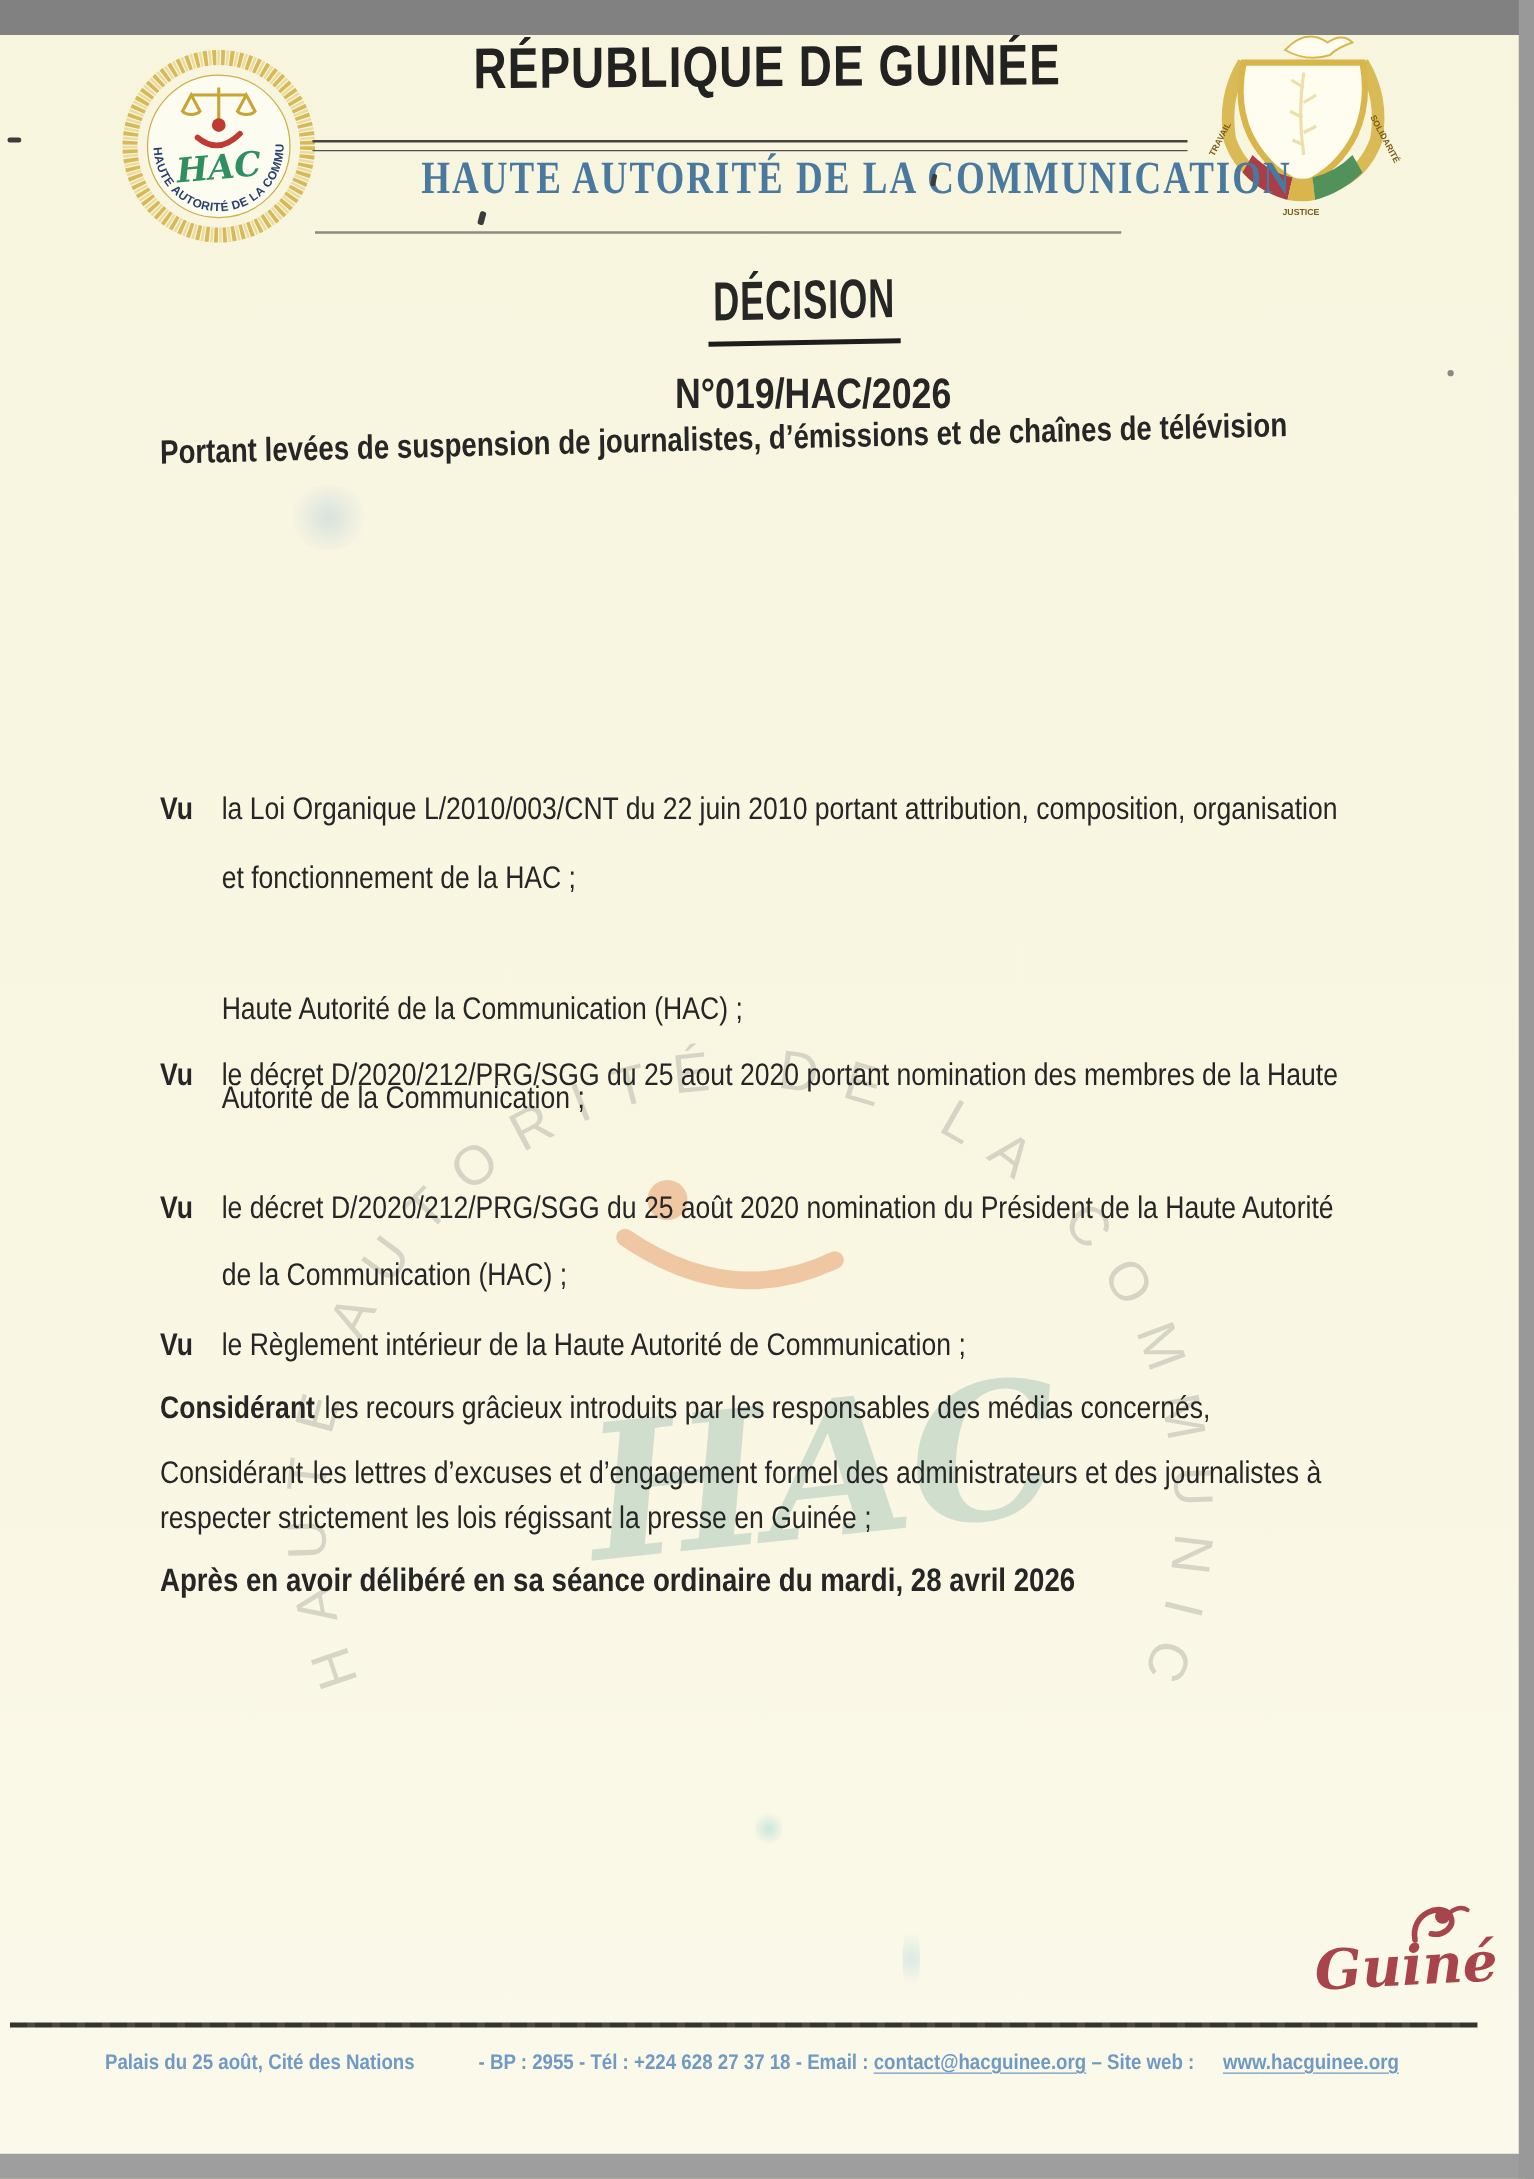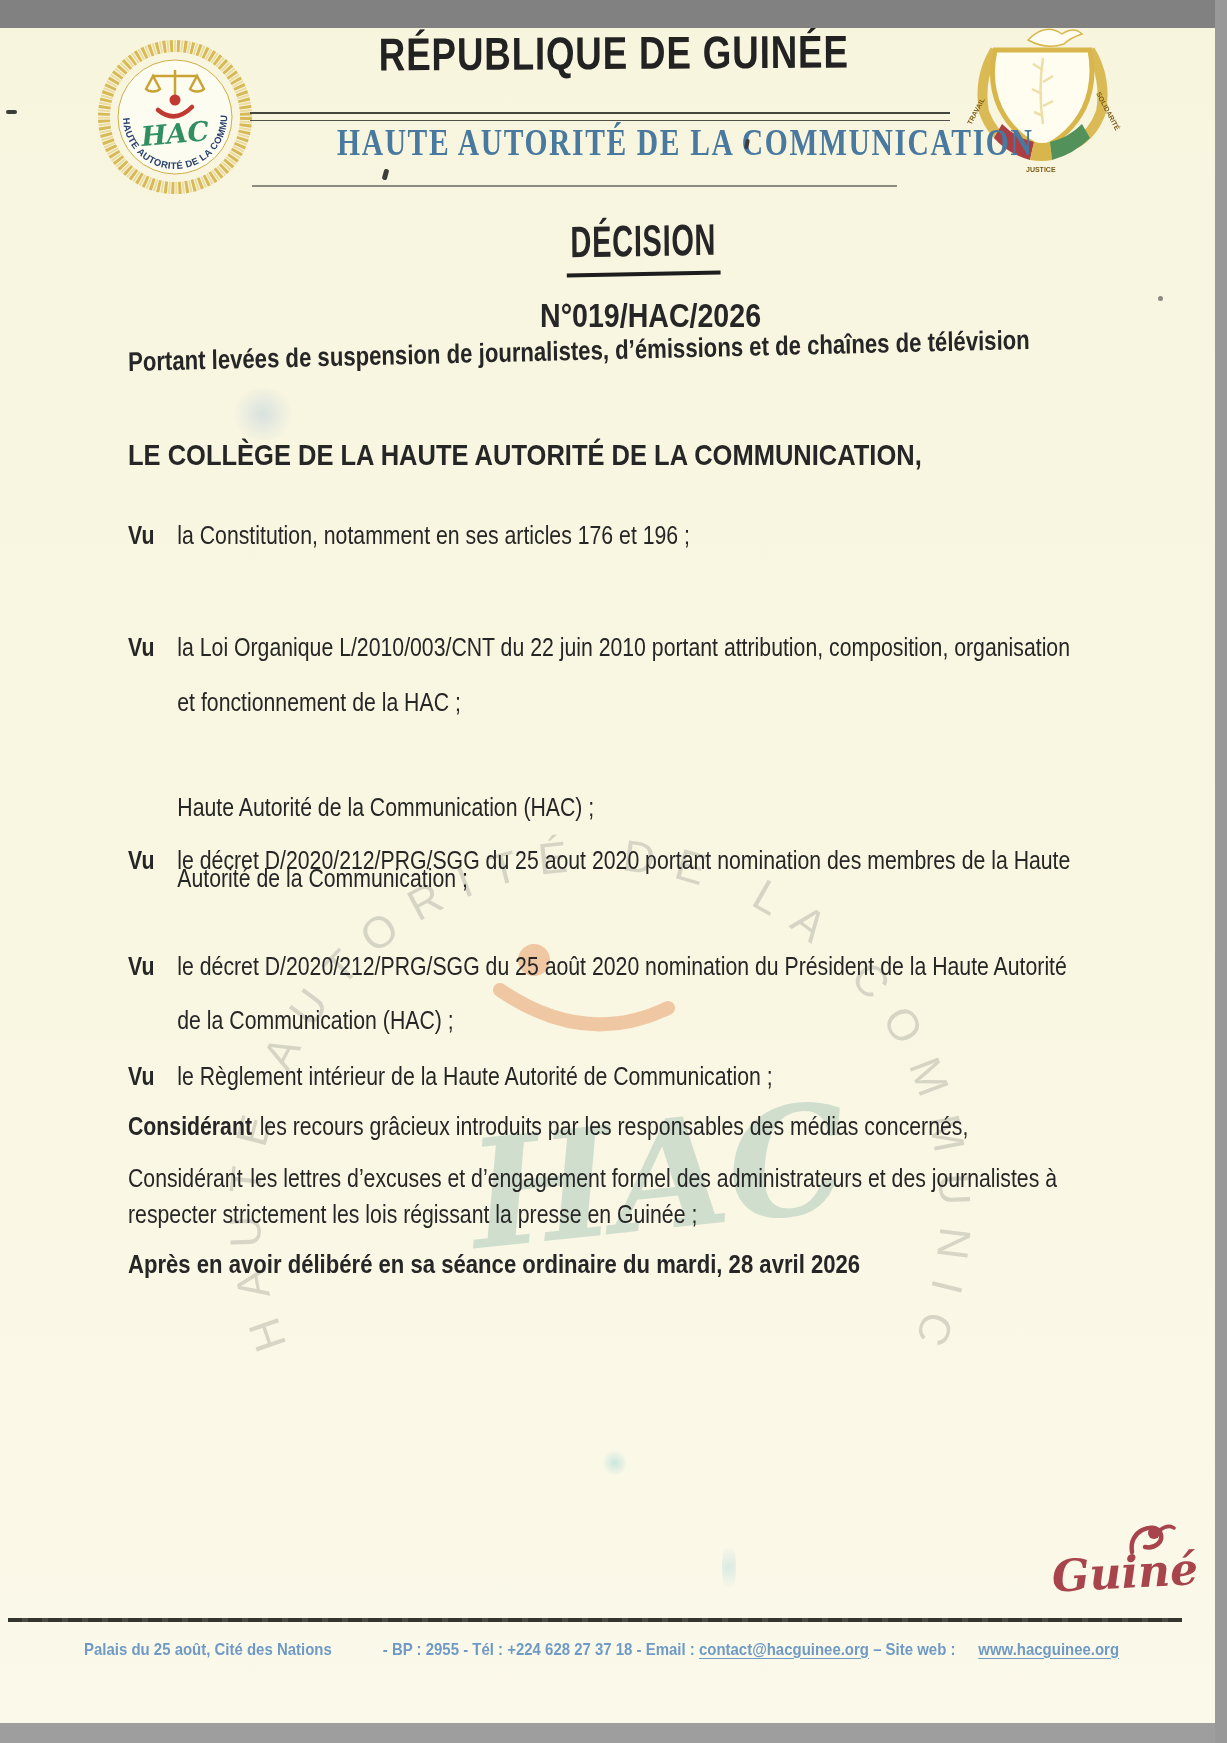--- a/index.html
+++ b/index.html
@@ -121,23 +121,21 @@
   <div class="abs center-row decision z2">
     <span class="condc">DÉCISION</span>
   </div>
   <div class="abs center-row refnum z2">
     <span class="condc">N°019/HAC/2026</span>
   </div>
   <div class="abs subject z2">
     <span class="cond">Portant levées de suspension de journalistes, d’émissions et de chaînes de télévision</span>
   </div>
 
-  <div class="line college" style="top:438px"><span class="cond">LE COLLÈGE DE LA HAUTE AUTORITÉ DE LA COMMUNICATION,</span></div>
 
-  <div class="line" style="top:521px"><span class="cond"><span class="vu">Vu</span><span>la Constitution, notamment en ses articles 176 et 196 ;</span></span></div>
   <div class="line" style="top:633px"><span class="cond"><span class="vu">Vu</span><span>la Loi Organique L/2010/003/CNT du 22 juin 2010 portant attribution, composition, organisation</span></span></div>
   <div class="line" style="top:688px"><span class="cond"><span class="ind"></span><span>et fonctionnement de la HAC ;</span></span></div>
   <div class="line" style="top:793px"><span class="cond"><span class="ind"></span><span>Haute Autorité de la Communication (HAC) ;</span></span></div>
   <div class="line" style="top:846px"><span class="cond"><span class="vu">Vu</span><span>le décret D/2020/212/PRG/SGG du 25 aout 2020 portant nomination des membres de la Haute</span></span></div>
   <div class="line" style="top:864px"><span class="cond"><span class="ind"></span><span>Autorité de la Communication ;</span></span></div>
   <div class="line" style="top:952px"><span class="cond"><span class="vu">Vu</span><span>le décret D/2020/212/PRG/SGG du 25 août 2020 nomination du Président de la Haute Autorité</span></span></div>
   <div class="line" style="top:1006px"><span class="cond"><span class="ind"></span><span>de la Communication (HAC) ;</span></span></div>
   <div class="line" style="top:1062px"><span class="cond"><span class="vu">Vu</span><span>le Règlement intérieur de la Haute Autorité de Communication ;</span></span></div>
 
   <div class="line" style="top:1112px"><span class="cond"><span class="clabel">Considérant</span><span>les recours grâcieux introduits par les responsables des médias concernés,</span></span></div>

